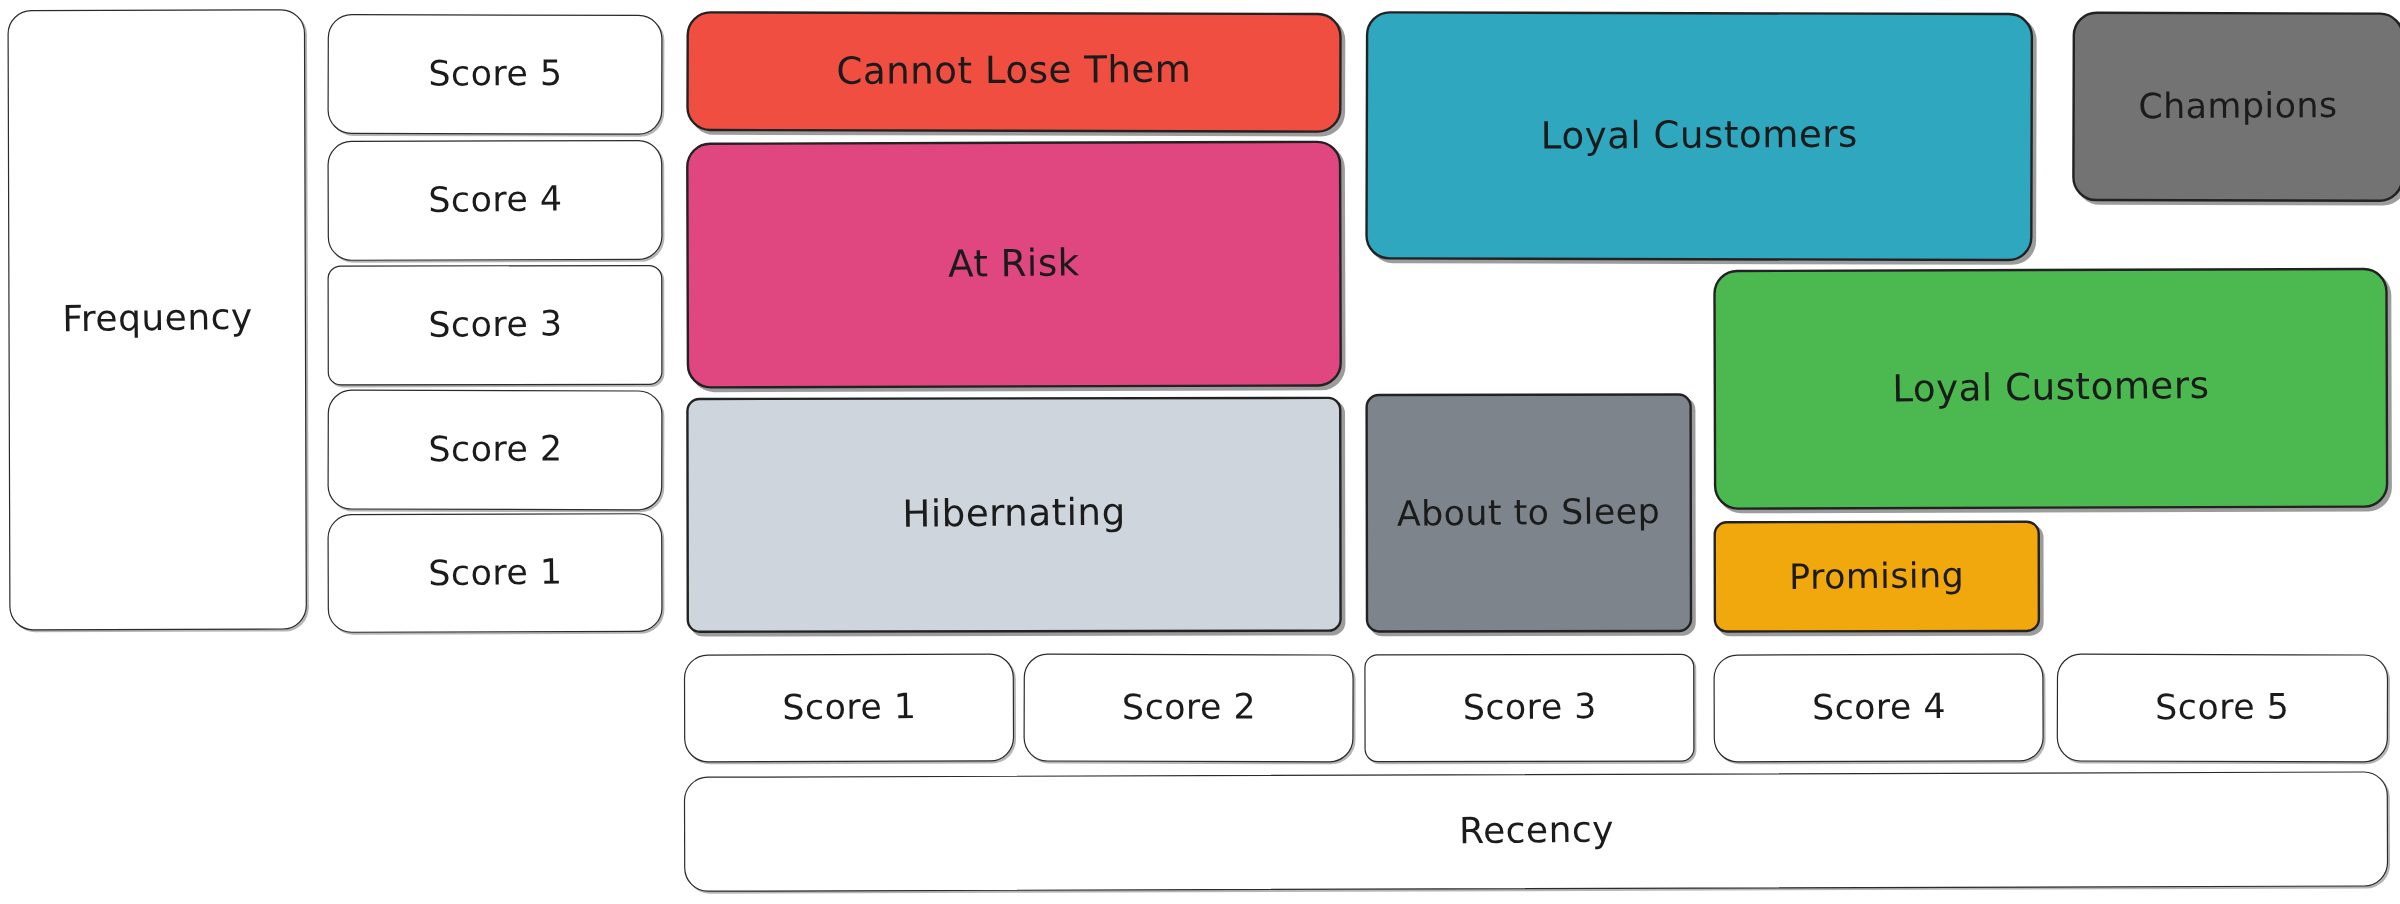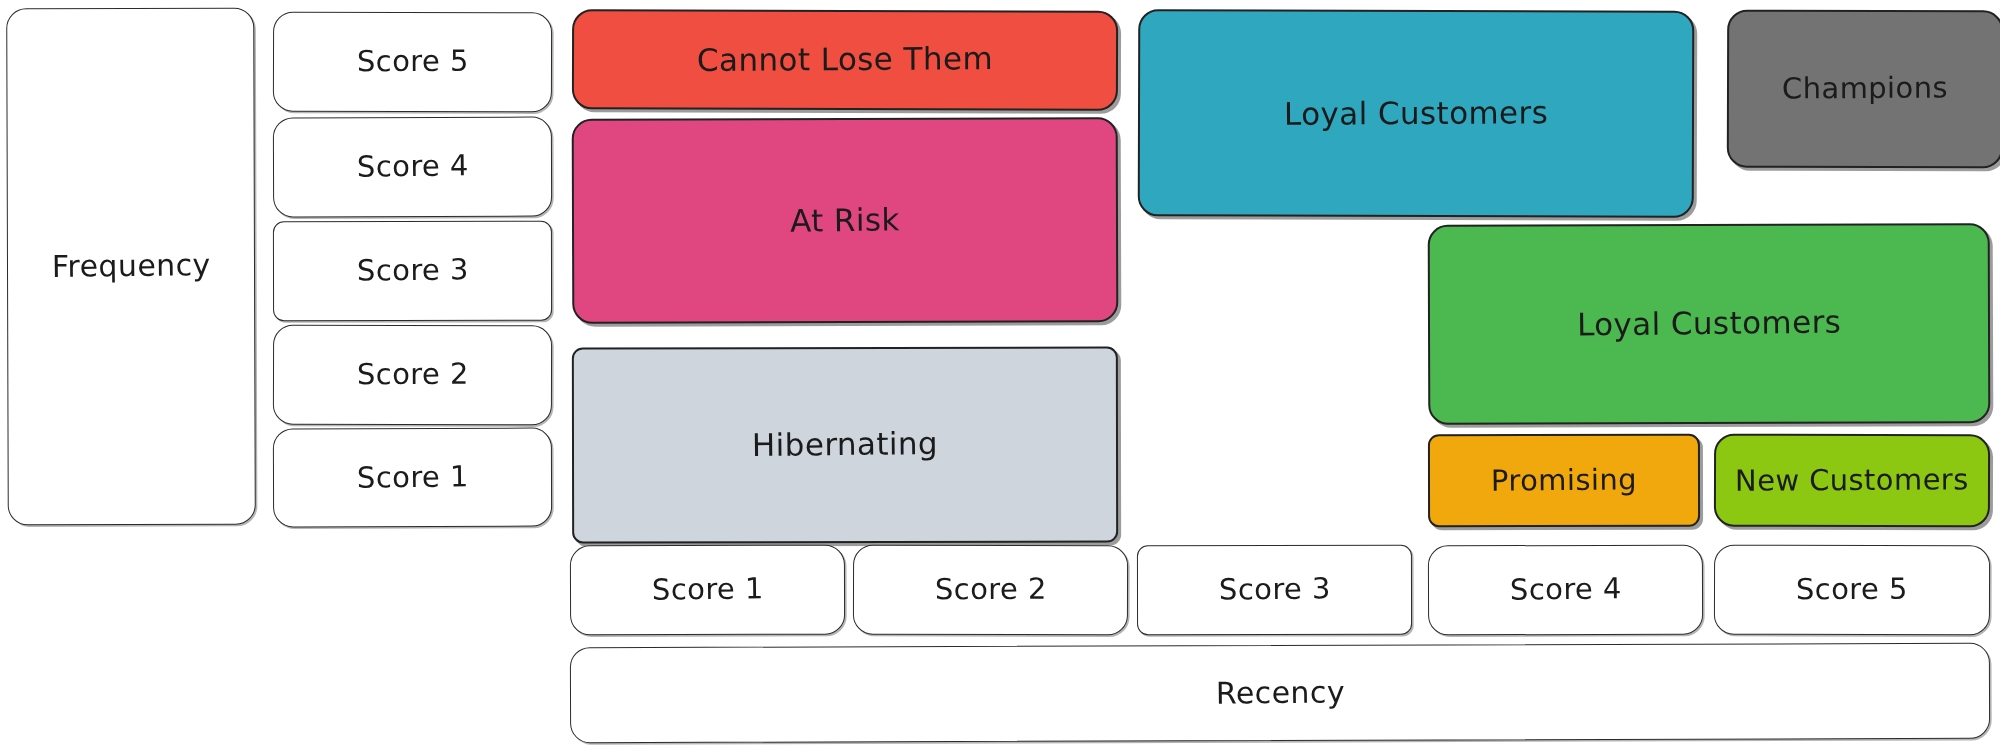--- a/index.html
+++ b/index.html
@@ -97,45 +97,45 @@
   </div>
 
   <div class="box seg fs-seg-lg tilt-b" style="left:572px; top:10px; width:546px; height:100px; background:#ef4e41;">
     <span class="lbl">Cannot Lose Them</span>
   </div>
 
   <div class="box seg fs-seg-lg tilt-a" style="left:572px; top:118px; width:546px; height:205px; background:#e0467f;">
     <span class="lbl">At Risk</span>
   </div>
 
-  <div class="box seg fs-seg-lg tilt-c" style="left:572px; top:347px; width:546px; height:196px; background:#ced5dd;">
+  <div class="box seg fs-seg-lg tilt-c" style="left:572px; top:331px; width:546px; height:196px; background:#ced5dd;">
     <span class="lbl">Hibernating</span>
   </div>
 
   <div class="box seg fs-seg-lg tilt-b" style="left:1138px; top:10px; width:556px; height:207px; background:#2fa8bf;">
     <span class="lbl">Loyal Customers</span>
   </div>
 
 
+  <div class="box seg fs-seg-md tilt-c" style="left:1138px; top:328px; width:272px; height:199px; background:#7d848b;">
+    <span class="lbl">About to Sleep</span>
+  </div>
 
   <div class="box seg fs-seg-md tilt-b" style="left:1714px; top:10px; width:276px; height:158px; background:#737373;margin-left:13px;">
     <span class="lbl">Champions</span>
   </div>
 
   <div class="box seg fs-seg-lg tilt-a" style="left:1428px; top:224px; width:562px; height:200px; background:#4cb850;">
     <span class="lbl">Loyal Customers</span>
   </div>
 
   <div class="box seg fs-seg-md tilt-c" style="left:1428px; top:434px; width:272px; height:93px; background:#f0a80d;">
     <span class="lbl">Promising</span>
   </div>
 
-  <div class="box seg fs-seg-md tilt-b" style="left:1714px; top:434px; width:276px; height:93px; background:#8cc812;">
-    <span class="lbl">New Customers</span>
-  </div>
 
   <div class="box plain fs-score tilt-a" style="left:570px; top:545px; width:275px; height:90px;">
     <span class="lbl">Score 1</span>
   </div>
   <div class="box plain fs-score tilt-b" style="left:853px; top:545px; width:275px; height:90px;">
     <span class="lbl">Score 2</span>
   </div>
   <div class="box plain fs-score tilt-c" style="left:1137px; top:545px; width:275px; height:90px;">
     <span class="lbl">Score 3</span>
   </div>

